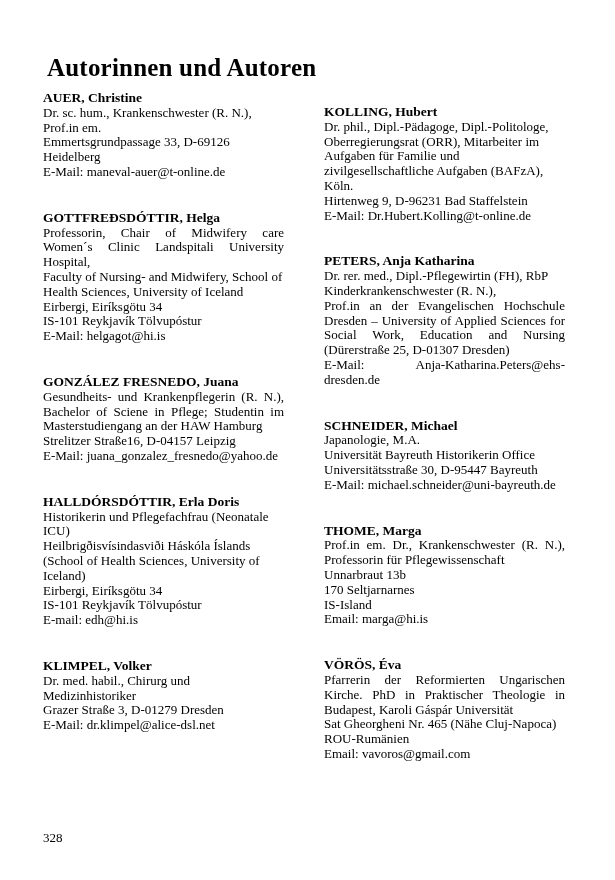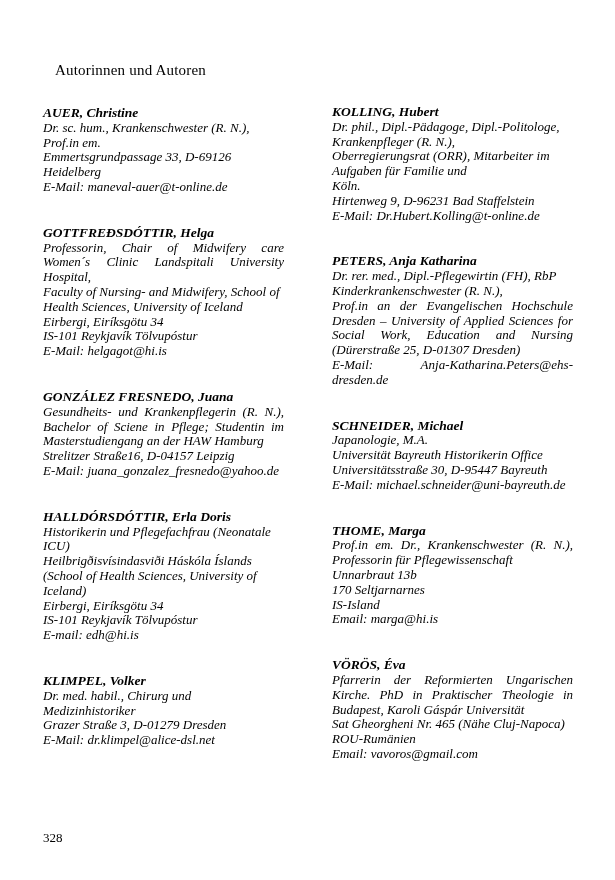--- a/index.html
+++ b/index.html
@@ -9,32 +9,32 @@
     background: #ffffff;
     position: relative;
     font-family: "Liberation Serif", "DejaVu Serif", serif;
     color: #000;
     overflow: hidden;
   }
   .title {
     position: absolute;
     left: 43px;
     top: 50px;
-    margin: 12px;
-    font-size: 15px;
-    font-weight: normal;
+    margin: 4px;
+    font-size: 25px;
+    font-weight: bold;
     letter-spacing: 0.2px;
     white-space: nowrap;
   }
   .col {
     position: absolute;
     width: 241px;
   }
-  .col-left  { left: 43px;  top: 106px; font-style: italic;  }
-  .col-right { left: 332px; top: 105px; font-style: italic; }
+  .col-left  { left: 43px;  top: 91px;  }
+  .col-right { left: 324px; top: 105px; }
   .entry { margin-bottom: 31px; }
   .entry-name {
     font-weight: bold;
     font-size: 13.5px;
     line-height: 14.8px;
     white-space: nowrap;
   }
   .line {
     font-size: 13px;
     line-height: 14.8px;
@@ -99,23 +99,23 @@
       <div class="line">Dr. med. habil., Chirurg und</div>
       <div class="line">Medizinhistoriker</div>
       <div class="line">Grazer Straße 3, D-01279 Dresden</div>
       <div class="line">E-Mail: dr.klimpel@alice-dsl.net</div>
     </div>
   </div>
 <div class="col col-right" id="col-right">
     <div class="entry">
       <div class="entry-name">KOLLING, Hubert</div>
       <div class="line">Dr. phil., Dipl.-Pädagoge, Dipl.-Politologe,</div>
-      <div class="line">Krankenpfleger (R. N.),</div>
       <div class="line">Oberregierungsrat (ORR), Mitarbeiter im</div>
       <div class="line">Aufgaben für Familie und</div>
+      <div class="line">zivilgesellschaftliche Aufgaben (BAFzA),</div>
       <div class="line">Köln.</div>
       <div class="line">Hirtenweg 9, D-96231 Bad Staffelstein</div>
       <div class="line">E-Mail: Dr.Hubert.Kolling@t-online.de</div>
     </div>
     <div class="entry">
       <div class="entry-name">PETERS, Anja Katharina</div>
       <div class="line">Dr. rer. med., Dipl.-Pflegewirtin (FH), RbP</div>
       <div class="line">Kinderkrankenschwester (R. N.),</div>
       <div class="line j">Prof.in an der Evangelischen Hochschule</div>
       <div class="line j">Dresden – University of Applied Sciences for</div>

